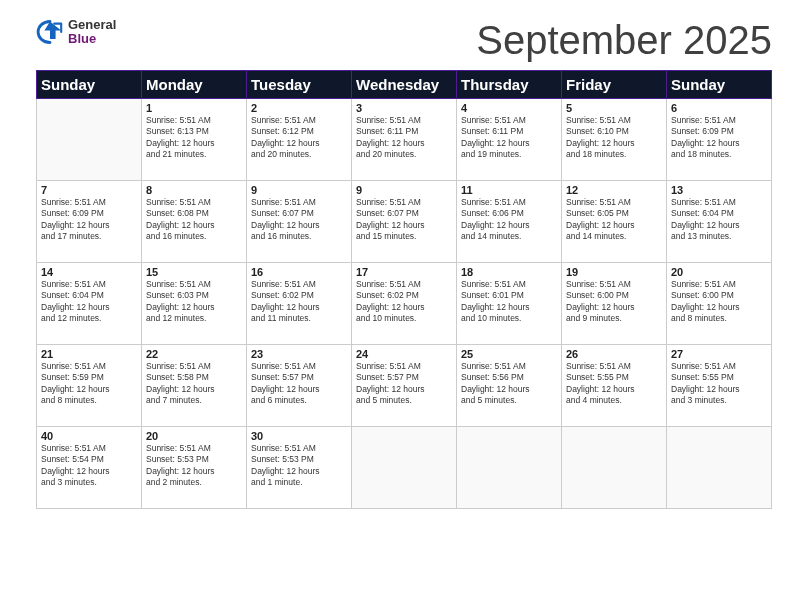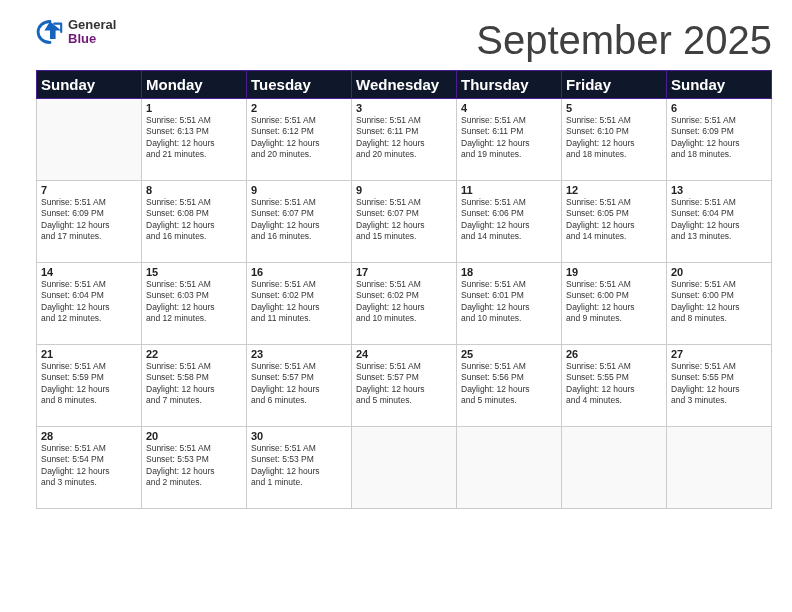--- a/index.html
+++ b/index.html
@@ -327,21 +327,21 @@
           <td>
             <span class="day-number">27</span>
             <div class="day-info" style="white-space: pre-line;">Sunrise: 5:51 AM
 Sunset: 5:55 PM
 Daylight: 12 hours
 and 3 minutes.</div>
           </td>
         </tr>
         <tr>
           <td>
-            <span class="day-number">28</span>
+            <span class="day-number">40</span>
             <div class="day-info" style="white-space: pre-line;">Sunrise: 5:51 AM
 Sunset: 5:54 PM
 Daylight: 12 hours
 and 3 minutes.</div>
           </td>
           <td>
             <span class="day-number">20</span>
             <div class="day-info" style="white-space: pre-line;">Sunrise: 5:51 AM
 Sunset: 5:53 PM
 Daylight: 12 hours

